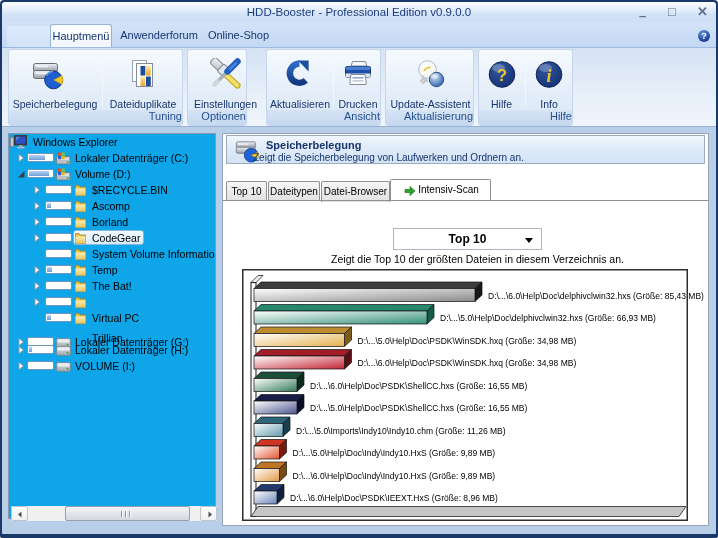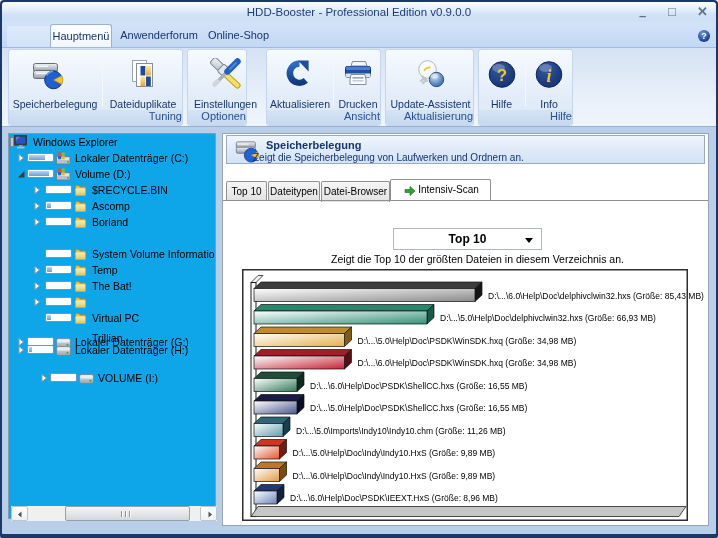--- a/index.html
+++ b/index.html
@@ -311,20 +311,32 @@
       <svg style="position:absolute;left:24px;top:3px;" width="8" height="10">
             <path d="M2,1.5 L6.5,5 L2,8.5 Z" fill="#fff" stroke="#9a9a9a"></path>
           </svg>
       <div style="position:absolute;left:36px;top:3px;width:27px;height:9px;border:1px solid #6f94bc;border-radius:2px;background:#fff;"></div>
       <svg style="position:absolute;left:66px;top:2px;" width="11" height="12" viewBox="0 0 11 12">
         <path d="M0.5,1.5 L4,1.5 L5,3 L10.5,3 L10.5,11.5 L0.5,11.5 Z" fill="#e8c049" stroke="#ab8226" stroke-width="0.8"></path>
         <path d="M0.5,4.5 L10.5,4.5 L10.5,11.5 L0.5,11.5 Z" fill="url(#foldg)"></path>
       </svg>
       <span class="ttext" style="left:83px;">Borland</span>
     </div>
+    <div class="trow" style="top:96px;">
+      <div style="position:absolute;left:64px;top:0px;width:71px;height:15px;background:linear-gradient(#f2fafe,#d7edfb);border:1px solid #86b8d9;border-radius:3px;"></div>
+      <svg style="position:absolute;left:24px;top:3px;" width="8" height="10">
+            <path d="M2,1.5 L6.5,5 L2,8.5 Z" fill="#fff" stroke="#9a9a9a"></path>
+          </svg>
+      <div style="position:absolute;left:36px;top:3px;width:27px;height:9px;border:1px solid #6f94bc;border-radius:2px;background:#fff;"></div>
+      <svg style="position:absolute;left:66px;top:2px;" width="11" height="12" viewBox="0 0 11 12">
+        <path d="M0.5,1.5 L4,1.5 L5,3 L10.5,3 L10.5,11.5 L0.5,11.5 Z" fill="#e8c049" stroke="#ab8226" stroke-width="0.8"></path>
+        <path d="M0.5,4.5 L10.5,4.5 L10.5,11.5 L0.5,11.5 Z" fill="url(#foldg)"></path>
+      </svg>
+      <span class="ttext" style="left:83px;">CodeGear</span>
+    </div>
     <div class="trow" style="top:112px;">
       <div style="position:absolute;left:36px;top:3px;width:27px;height:9px;border:1px solid #6f94bc;border-radius:2px;background:#fff;"></div>
       <svg style="position:absolute;left:66px;top:2px;" width="11" height="12" viewBox="0 0 11 12">
         <path d="M0.5,1.5 L4,1.5 L5,3 L10.5,3 L10.5,11.5 L0.5,11.5 Z" fill="#e8c049" stroke="#ab8226" stroke-width="0.8"></path>
         <path d="M0.5,4.5 L10.5,4.5 L10.5,11.5 L0.5,11.5 Z" fill="url(#foldg)"></path>
       </svg>
       <span class="ttext" style="left:83px;">System Volume Information</span>
     </div>
     <div class="trow" style="top:128px;">
       <svg style="position:absolute;left:24px;top:3px;" width="8" height="10">
@@ -390,21 +402,21 @@
       <div style="position:absolute;left:18px;top:3px;width:27px;height:9px;border:1px solid #6f94bc;border-radius:2px;background:#fff;">
             <div style="position:absolute;left:1px;top:1px;width:3px;height:5px;background:linear-gradient(#b9d3f0,#6f9ed8);"></div>
           </div>
       <svg style="position:absolute;left:47px;top:4px;" width="15" height="10" viewBox="0 0 15 10">
         <rect x="0.5" y="0.5" width="14" height="9" rx="2" fill="url(#drvg)" stroke="#79818b" stroke-width="0.8"></rect>
         <rect x="1.5" y="1.5" width="12" height="3" rx="1" fill="#e9edf1"></rect>
         <circle cx="11.5" cy="6.8" r="1.1" fill="#3fae3f"></circle>
       </svg>
       <span class="ttext" style="left:66px;">Lokaler Datenträger (H:)</span>
     </div>
-    <div class="trow" style="top:236px;margin-left:23px;">
+    <div class="trow" style="top:224px;">
       <svg style="position:absolute;left:8px;top:3px;" width="8" height="10">
             <path d="M2,1.5 L6.5,5 L2,8.5 Z" fill="#fff" stroke="#9a9a9a"></path>
           </svg>
       <div style="position:absolute;left:18px;top:3px;width:27px;height:9px;border:1px solid #6f94bc;border-radius:2px;background:#fff;"></div>
       <svg style="position:absolute;left:47px;top:4px;" width="15" height="10" viewBox="0 0 15 10">
         <rect x="0.5" y="0.5" width="14" height="9" rx="2" fill="url(#drvg)" stroke="#79818b" stroke-width="0.8"></rect>
         <rect x="1.5" y="1.5" width="12" height="3" rx="1" fill="#e9edf1"></rect>
         <circle cx="11.5" cy="6.8" r="1.1" fill="#3fae3f"></circle>
       </svg>
       <span class="ttext" style="left:66px;">VOLUME (I:)</span>

